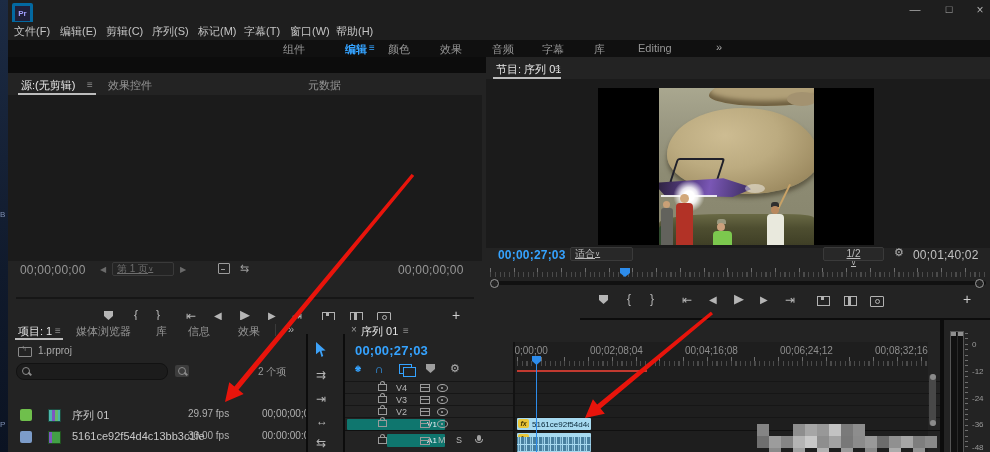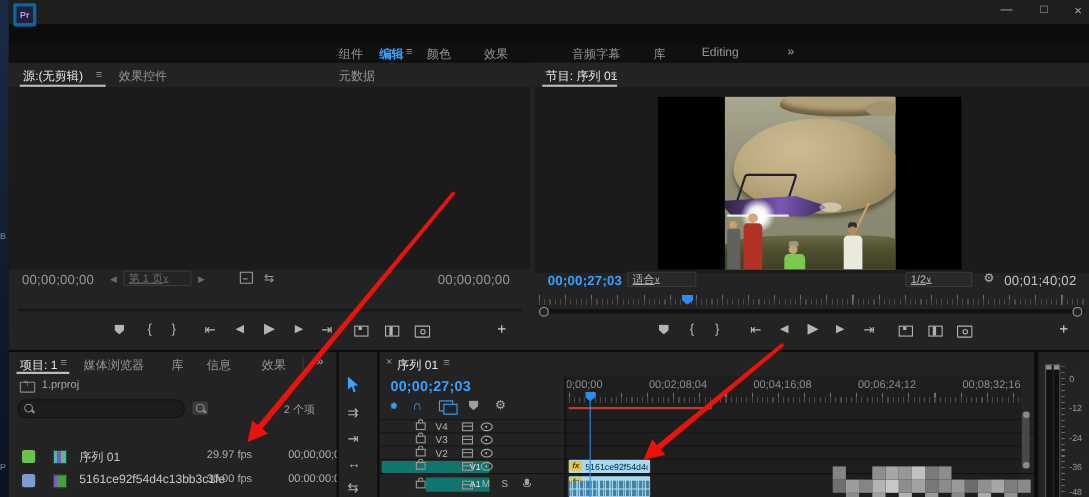--- a/index.html
+++ b/index.html
@@ -83,35 +83,45 @@
   </div>
 
   <div class="abs" style="left:8px;top:0;width:982px;height:22px;background:#1e1e1e;z-index:2;">
     <div class="abs" style="left:4px;top:3px;width:15px;height:15px;background:#20203a;border:3px solid #0369a1;border-radius:2px;
                 color:#a3a0ff;font-size:8px;font-weight:700;display:flex;align-items:center;justify-content:center;">Pr</div>
     <span class="abs" style="left:892px;top:3px;width:30px;text-align:center;color:#b0b0b0;font-size:11px;">—</span>
     <span class="abs" style="left:926px;top:3px;width:30px;text-align:center;color:#b0b0b0;font-size:11px;">□</span>
     <span class="abs" style="left:958px;top:3px;width:28px;text-align:center;color:#b0b0b0;font-size:12px;">×</span>
   </div>
 
+  <div class="abs" style="left:8px;top:22px;width:982px;height:18px;background:#1e1e1e;z-index:2;">
+    <span class="abs t11" style="left:6px;top:2px;">文件(F)</span>
+    <span class="abs t11" style="left:52px;top:2px;">编辑(E)</span>
+    <span class="abs t11" style="left:98px;top:2px;">剪辑(C)</span>
+    <span class="abs t11" style="left:144px;top:2px;">序列(S)</span>
+    <span class="abs t11" style="left:190px;top:2px;">标记(M)</span>
+    <span class="abs t11" style="left:236px;top:2px;">字幕(T)</span>
+    <span class="abs t11" style="left:282px;top:2px;">窗口(W)</span>
+    <span class="abs t11" style="left:328px;top:2px;">帮助(H)</span>
+  </div>
 
   <div class="abs" style="left:8px;top:40px;width:982px;height:17px;background:#101010;z-index:2;">
-    <span class="abs tab" style="left:275px;top:2px;margin-left:25px;">组件</span>
+    <span class="abs tab" style="left:275px;top:2px;">组件</span>
     <span class="abs tab bluesel" style="left:337px;top:2px;font-weight:700;">编辑</span>
     <span class="abs" style="left:361px;top:2px;font-size:10px;color:#35a3ff;">≡</span>
     <span class="abs tab" style="left:380px;top:2px;">颜色</span>
     <span class="abs tab" style="left:432px;top:2px;">效果</span>
-    <span class="abs tab" style="left:512px;top:2px;">音频</span>
+    <span class="abs tab" style="left:484px;top:2px;">音频</span>
     <span class="abs tab" style="left:534px;top:2px;">字幕</span>
     <span class="abs tab" style="left:586px;top:2px;">库</span>
     <span class="abs tab" style="left:630px;top:2px;">Editing</span>
     <span class="abs" style="left:708px;top:1px;font-size:11px;color:#a8a8a8;">»</span>
   </div>
 
-  <div class="panel" style="left:8px;top:57px;width:572px;height:261px;z-index:2;">
+  <div class="panel" style="left:8px;top:73px;width:572px;height:261px;z-index:2;">
     <span class="abs tab active" style="left:13px;top:5px;">源:(无剪辑)</span>
     <span class="abs mg" style="left:79px;top:6px;">≡</span>
     <div class="underline" style="left:10px;top:20px;width:78px;"></div>
     <span class="abs tab" style="left:100px;top:5px;">效果控件</span>
     <span class="abs tab" style="left:300px;top:5px;">元数据</span>
 
     <div class="abs" style="left:0;top:22px;width:474px;height:166px;background:#1b1b1b;"></div>
 
     <span class="abs tc" style="left:12px;top:190px;">00;00;00;00</span>
     <span class="abs" style="left:92px;top:192px;font-size:8px;color:#6a6a6a;">◀</span>
@@ -181,21 +191,21 @@
           <div class="abs" style="left:108px;top:126px;width:17px;height:31px;background:#e9e9dd;border-radius:4px 4px 0 0;"></div>
         </div>
       </div>
     </div>
 
     <span class="abs tc blue" style="left:12px;top:191px;">00;00;27;03</span>
     <div class="ddbox" style="left:84px;top:190px;width:63px;height:14px;">
       <span>适合</span>
       <span style="font-size:7px;">∨</span>
     </div>
-    <div class="ddbox" style="left:337px;top:190px;width:61px;height:14px;">
+    <div class="ddbox" style="left:337px;top:190px;width:61px;height:14px;flex-direction:column;">
       <span>1/2</span>
       <span style="font-size:7px;">∨</span>
     </div>
     <span class="abs" style="left:408px;top:189px;font-size:11px;color:#b0b0b0;">⚙</span>
     <span class="abs tc" style="left:427px;top:191px;color:#c2c2c2;">00;01;40;02</span>
 
     <div class="ticks-major" style="left:4px;top:211px;width:496px;height:9px;"></div>
     <div class="ticks-minor" style="left:4px;top:215px;width:496px;height:5px;"></div>
     <span class="i-pent" style="left:134px;top:211px;"></span>
     <div class="abs" style="left:4px;top:224px;width:496px;height:4px;background:#111;border-radius:2px;"></div>

